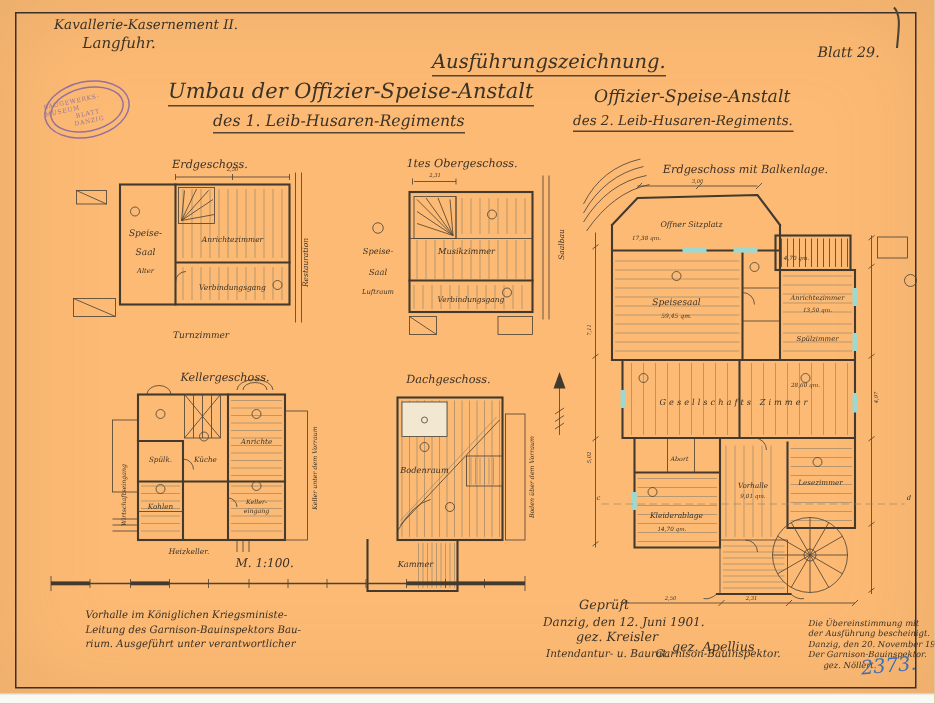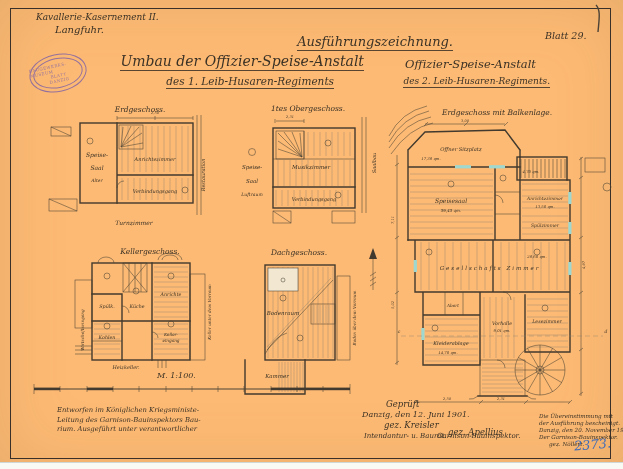--- a/index.html
+++ b/index.html
@@ -4,21 +4,21 @@
 <style>
   html,body{margin:0;padding:0;background:#d8d4c8;}
   .sheet{position:relative;width:623px;height:469px;background:#fdba74;overflow:hidden;
          font-family:"DejaVu Serif",serif;color:#3b3226;
          box-shadow:inset 0 0 70px rgba(120,98,58,.16);}
   .frame{position:absolute;left:10px;top:8px;width:599px;height:449px;
          border:1.5px solid #39302a;pointer-events:none;}
   .scanstrip{position:absolute;left:0;right:0;bottom:0;height:6px;background:#fafaf4;
          border-top:1px solid #cfd6d6;}
   .hw{position:absolute;font-style:italic;white-space:nowrap;line-height:1.15;}
-  .ctr{text-align:right;}
+  .ctr{text-align:left;}
   .u{border-bottom:1px solid rgba(58,48,38,.85);padding-bottom:1px;}
   .pl{position:absolute;}
   svg text{font-family:"DejaVu Serif",serif;font-style:italic;fill:#3b3226;stroke:none;}
   .w{stroke:#423a2e;stroke-width:1.4;fill:none;stroke-linecap:square;}
   .t{stroke:#4c4336;stroke-width:.55;fill:none;}
   .h{stroke:#8a7f6c;stroke-width:.4;fill:none;}
   .pf{fill:#f2e8d2;stroke:#4c4336;stroke-width:.55;}
   .teal{fill:#9ed8cf;stroke:none;}
   .ink{fill:#423a2e;stroke:none;}
   .stamp{position:absolute;left:29px;top:54px;width:56px;height:36px;
@@ -265,21 +265,21 @@
   <div class="hw" style="left:157px;top:371px;font-size:8px;">M. 1:100.</div>
   <svg class="pl" style="left:32px;top:382px;" width="322" height="14">
     <path class="t" style="stroke-width:1.1" d="M2,7H318"></path>
     <path class="t" d="M2,2V12M318,2V12M28,4V10M55,4V10M81,4V10M107,4V10M134,4V10M160,4V10M186,4V10M212,4V10M239,4V10M265,4V10M291,4V10"></path>
     <rect class="ink" x="2" y="5.6" width="26" height="2.6"></rect>
     <rect class="ink" x="55" y="5.6" width="26" height="2.6"></rect>
     <rect class="ink" x="239" y="5.6" width="79" height="2.6"></rect>
   </svg>
 
   <div class="hw notes" style="left:57px;top:406px;">
-    <div>Entworfen im Königlichen Kriegsministe-</div>
+    <div>Vorhalle im Königlichen Kriegsministe-</div>
     <div>Leitung des Garnison-Bauinspektors Bau-</div>
     <div>rium. Ausgeführt unter verantwortlicher</div>
   </div>
 
   <div class="hw" style="left:386px;top:400px;font-size:8.5px;">Geprüft</div>
   <div class="hw" style="left:362px;top:410px;font-size:8px;">Danzig, den 12. Juni 1901.</div>
   <div class="hw" style="left:384px;top:421px;font-size:8.5px;">gez. Kreisler</div>
   <div class="hw" style="left:448px;top:428px;font-size:8.5px;text-align:right;">gez. Apellius</div>
   <div class="hw" style="left:364px;top:432px;font-size:7px;">Intendantur- u. Baurat.</div>
   <div class="hw" style="left:437px;top:432px;font-size:7px;">Garnison-Bauinspektor.</div>

